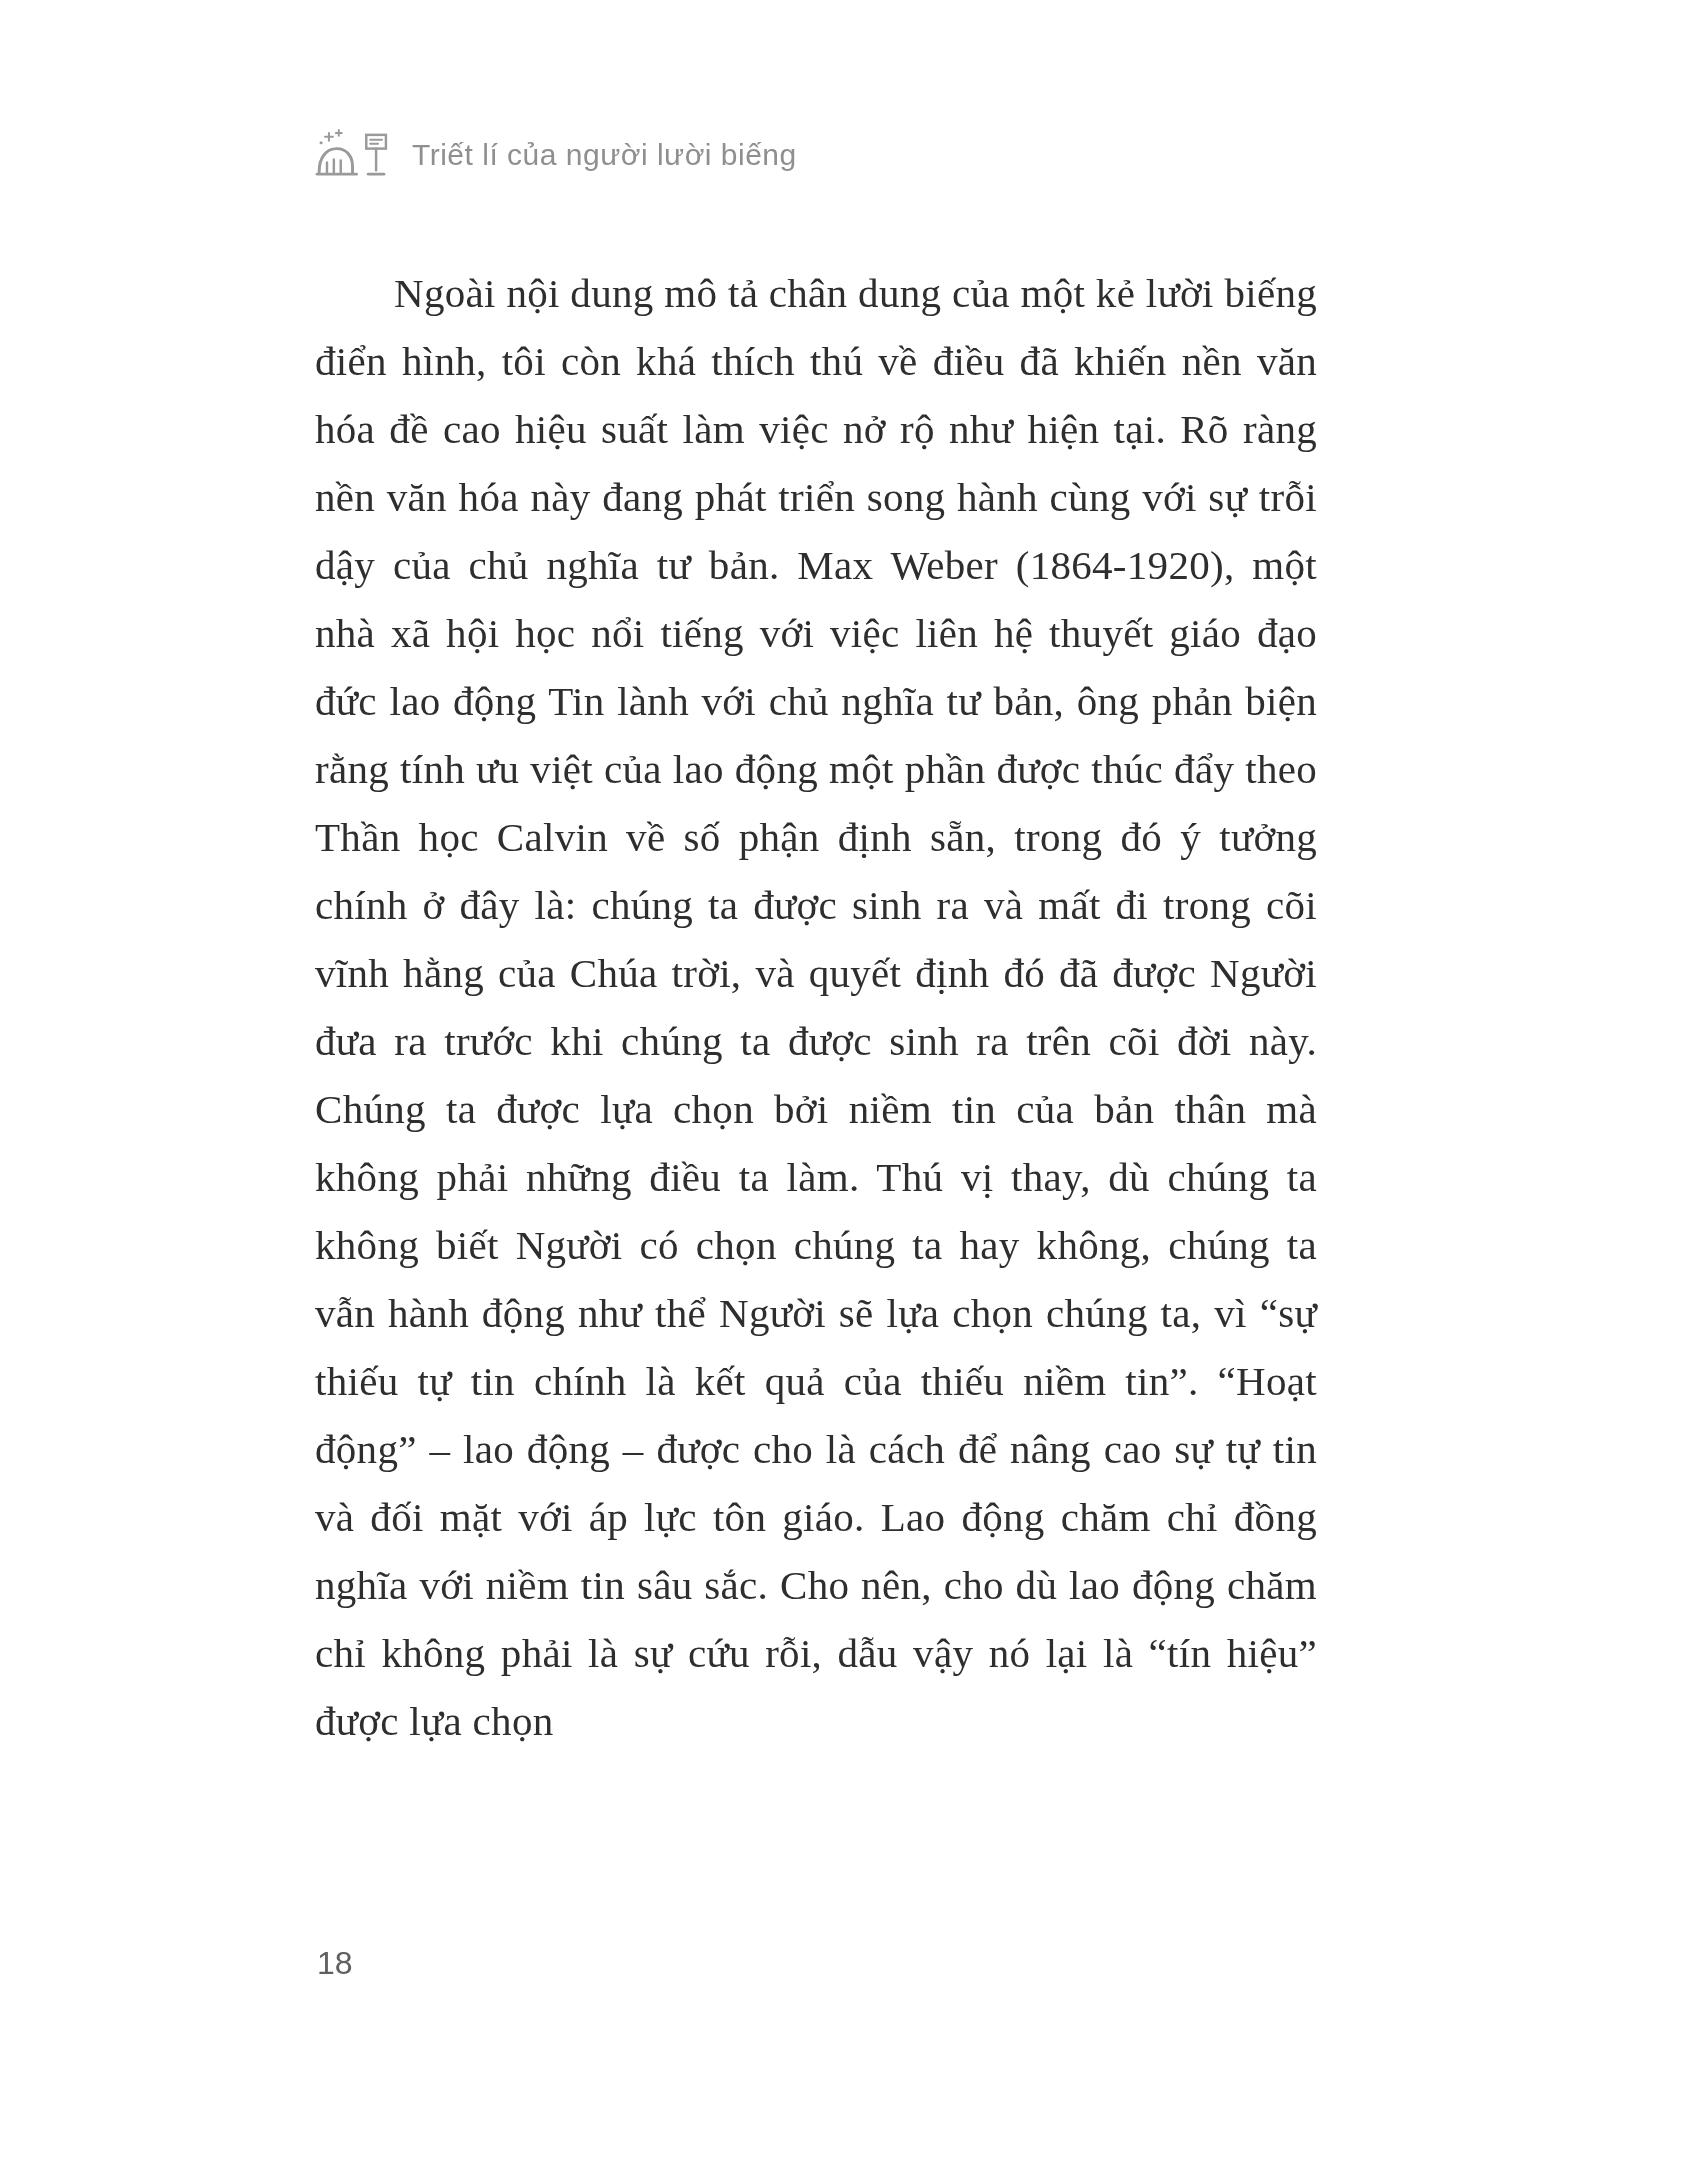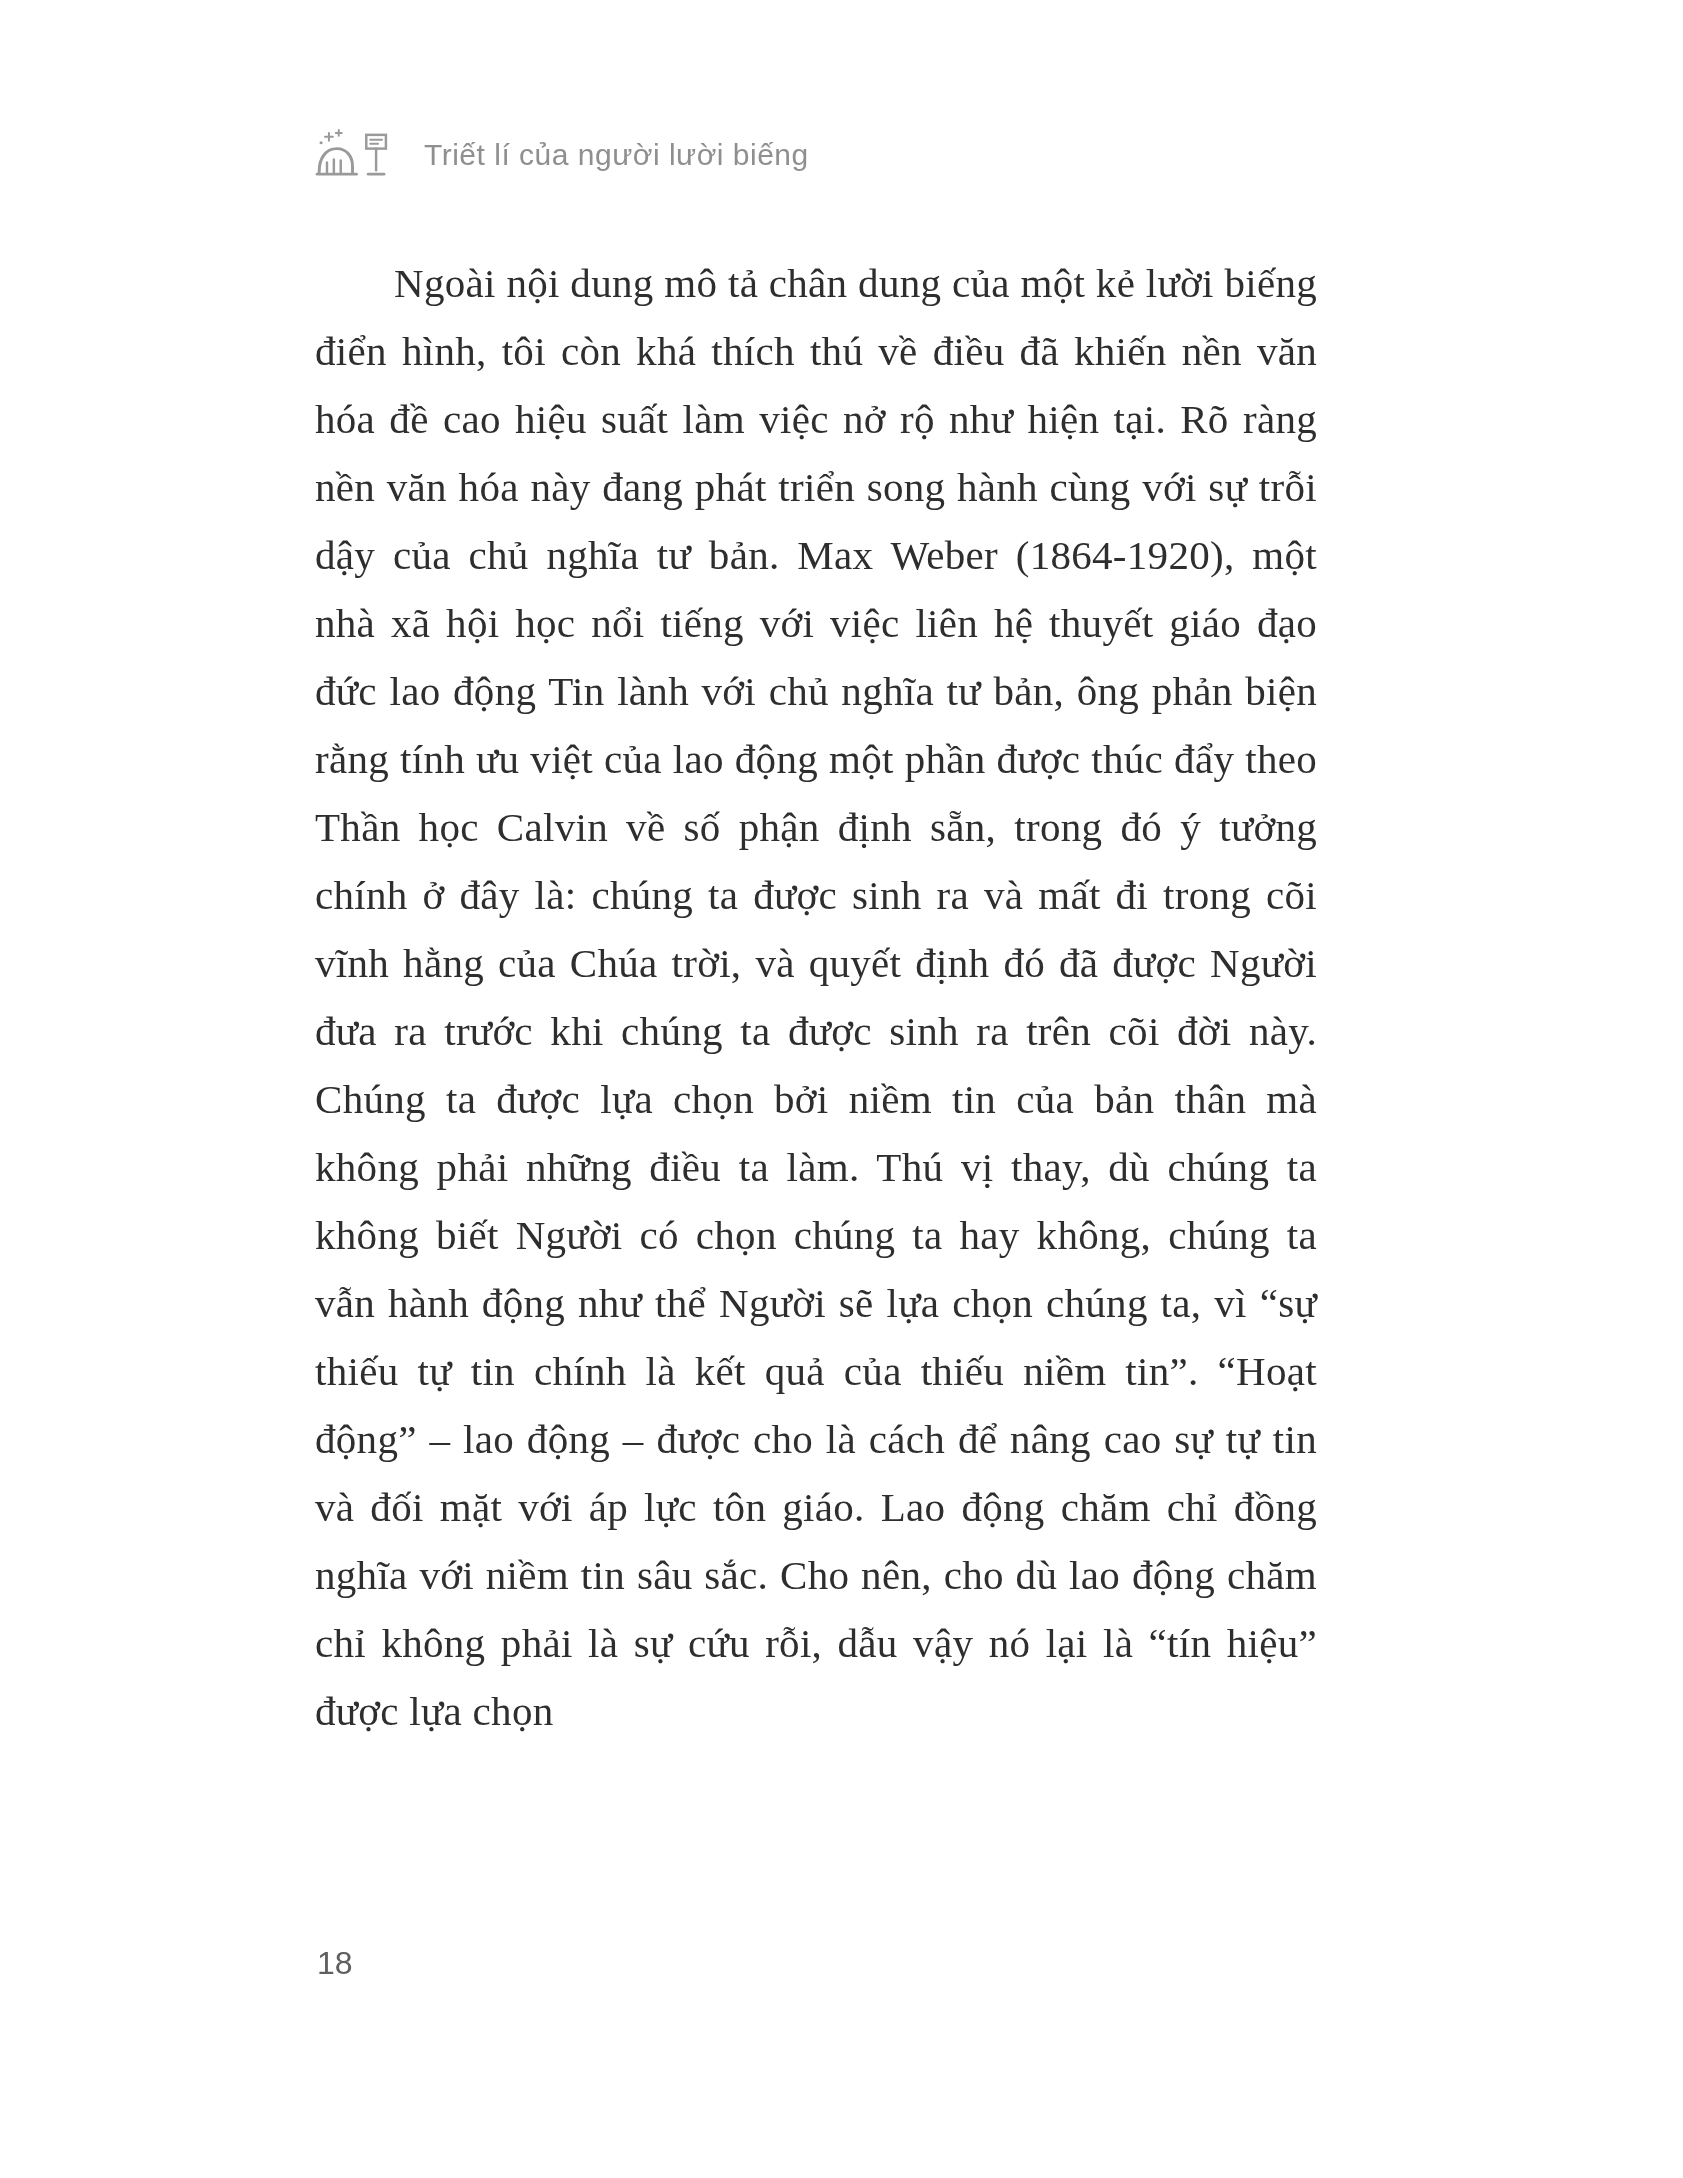--- a/index.html
+++ b/index.html
@@ -13,21 +13,21 @@
     height: 2178px;
     background: #ffffff;
     overflow: hidden;
   }
   .header {
     position: absolute;
     left: 315px;
     top: 127px;
     display: flex;
     align-items: center;
-    gap: 32px;
+    gap: 20px;
     color: #8f8f8f;
     font-family: "Liberation Sans", sans-serif;
     font-size: 30px;
     letter-spacing: 0.5px;
   }
   .header .logo {
     width: 77px;
     height: 55px;
     display: inline-block;
   }
@@ -35,21 +35,21 @@
     width: 100%;
     height: 100%;
   }
   .header-title {
     color: #8f8f8f;
     white-space: nowrap;
   }
   .body-text {
     position: absolute;
     left: 315px;
-    top: 249px;
+    top: 259px;
     width: 1002px;
     font-family: "Liberation Serif", "DejaVu Serif", serif;
     font-size: 41px;
     line-height: 68px;
     color: #2e2e2e;
     text-align: justify;
     letter-spacing: 0.3px;
   }
   .body-text p {
     margin: 0;

